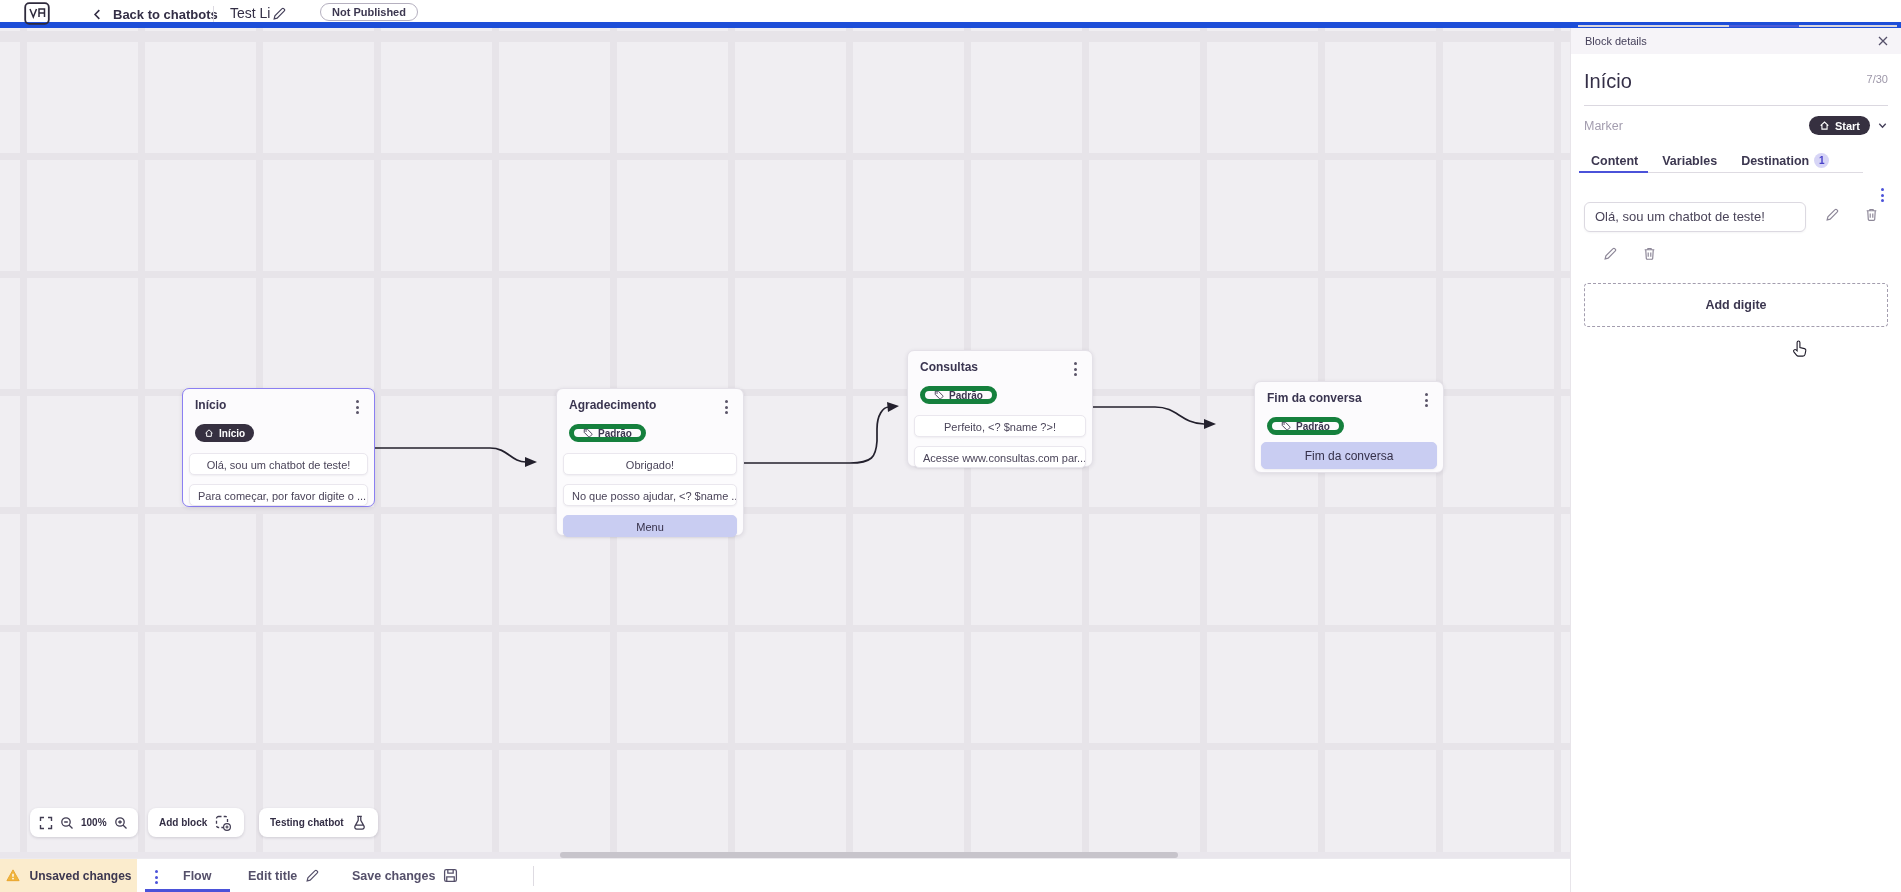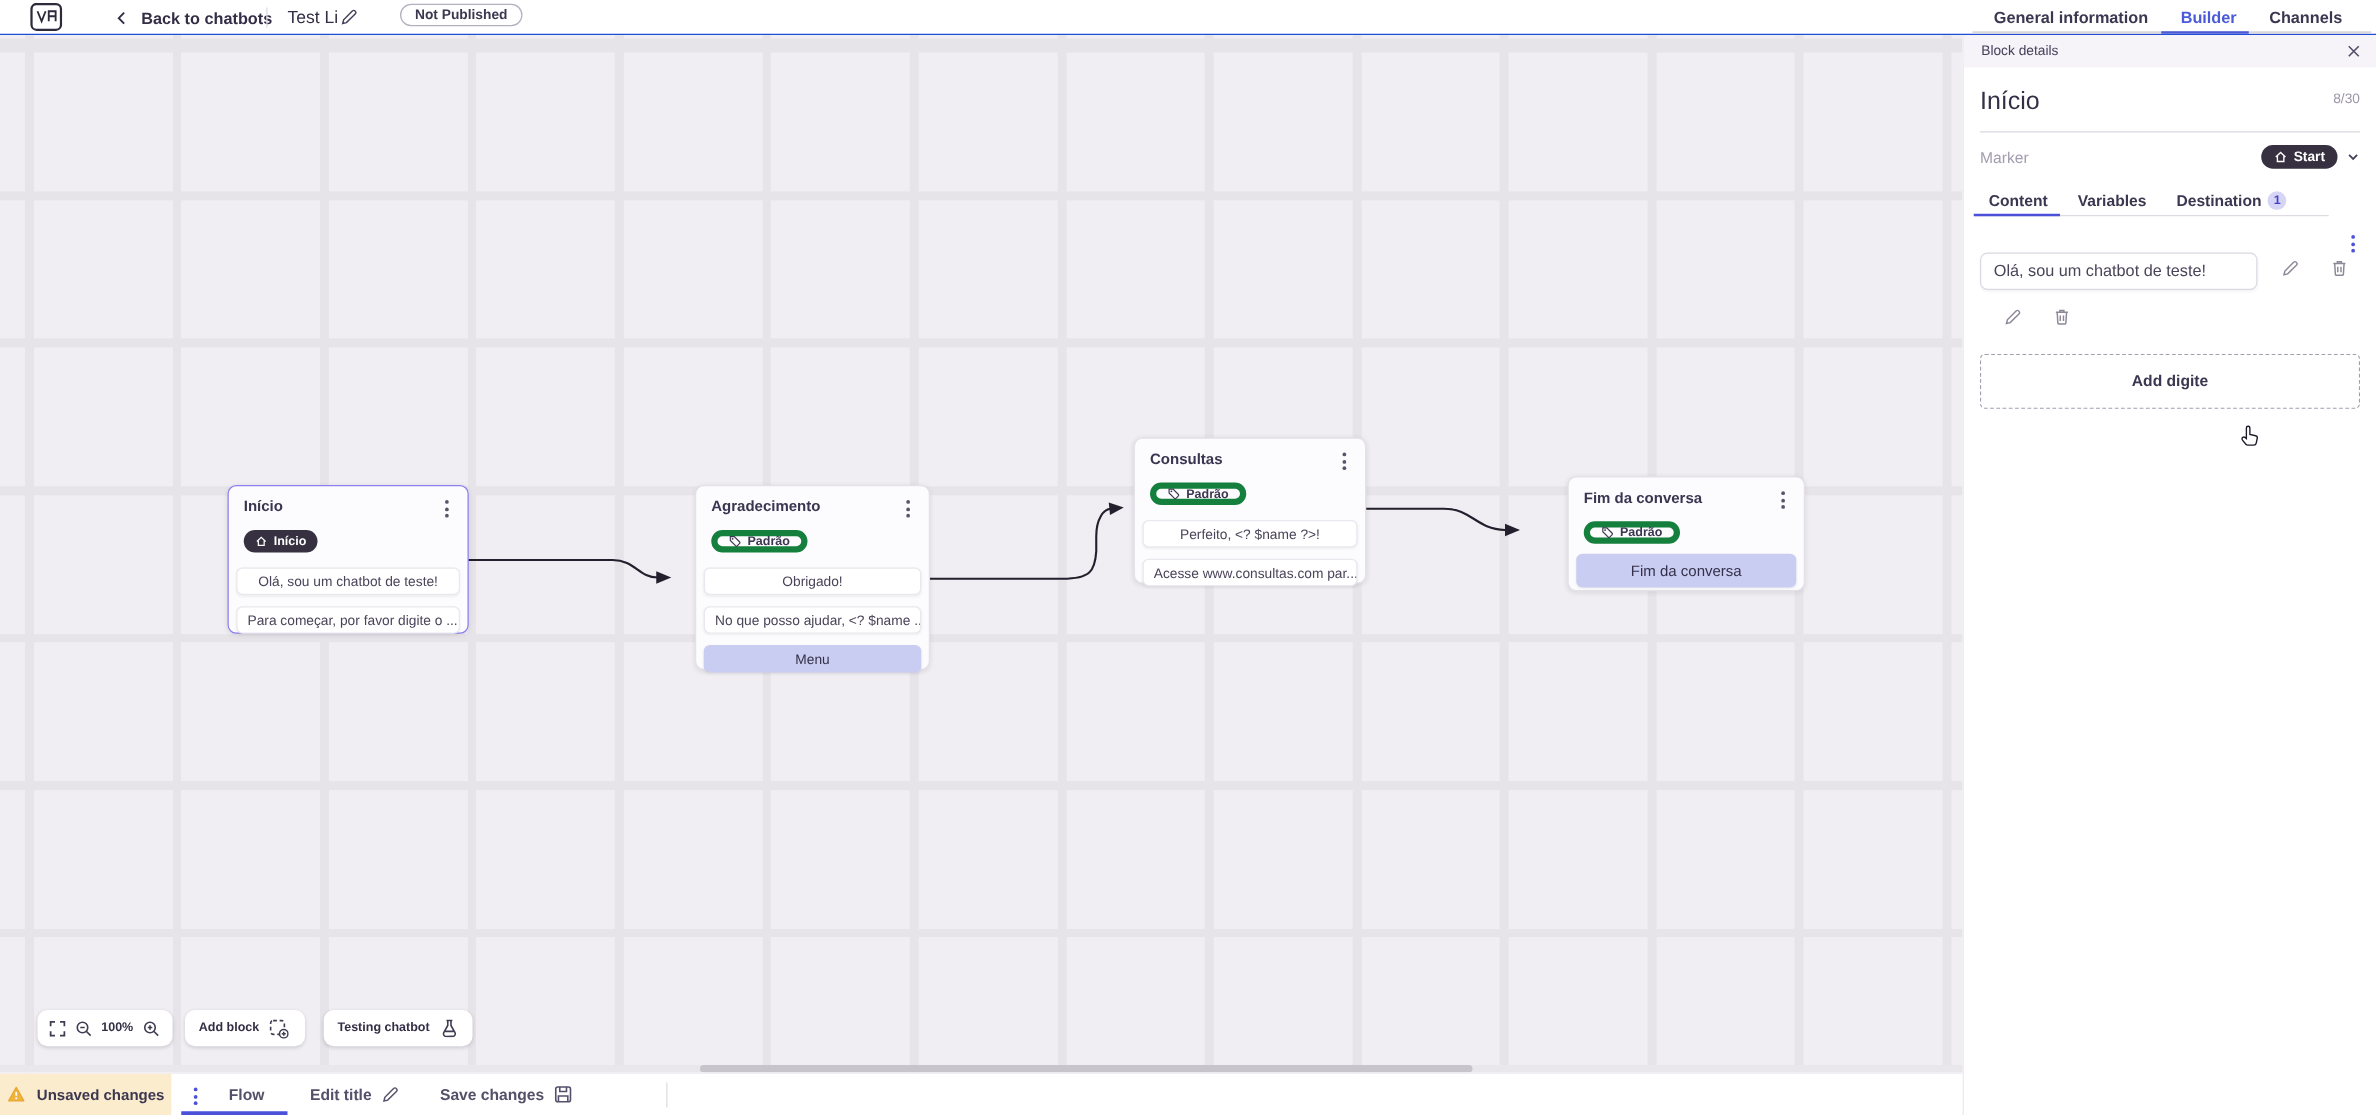--- a/index.html
+++ b/index.html
@@ -1,21 +1,21 @@
 <!DOCTYPE html>
 <html><head>
 <meta charset="utf-8">
 <style>
   * { margin:0; padding:0; box-sizing:border-box; }
   html,body { width:1901px; height:892px; overflow:hidden; }
   body { font-family:"Liberation Sans", sans-serif; background:#fff; position:relative; color:#3c3750; cursor:default; }
   svg { display:block; }
 
   
-  .topbar { position:absolute; left:0; top:0; width:1901px; height:28px; background:#fff; border-bottom:1px solid #1d4ed8; z-index:30; }
+  .topbar { position:absolute; left:0; top:0; width:1901px; height:28px; background:#fff; border-bottom:6px solid #1d4ed8; z-index:30; }
   .logo { position:absolute; left:24px; top:2px; width:26px; height:23px; color:#2e2a3c; }
   .back-btn { position:absolute; left:92px; top:7px; display:flex; align-items:center; gap:10px; color:#332e45; font-size:13px; font-weight:bold; cursor:pointer; }
   .tb-divider { position:absolute; left:213px; top:6px; width:1px; height:16px; background:#dcd9e1; }
   .tb-title { position:absolute; left:230px; top:5px; font-size:14px; color:#332e45; }
   .tb-pencil { position:absolute; left:272px; top:6px; color:#45405a; cursor:pointer; }
   .status-pill { position:absolute; left:320px; top:3px; border:1px solid #b5b0bf; border-radius:11px; padding:2px 11px; font-size:11px; font-weight:bold; color:#3c3750; background:#fff; }
   .tb-tabs { position:absolute; left:1595px; top:0; height:26px; display:flex; gap:26px; align-items:center; }
   .tb-tab { font-size:13px; font-weight:bold; color:#3c3750; cursor:pointer; }
   .tb-tab.active { color:#4b5bd7; }
   .tb-tabline { position:absolute; left:1578px; width:319px; top:25px; height:2px; background:#d9d6dd; }
@@ -114,25 +114,20 @@
     <span>Back to chatbots</span>
   </div>
   <div class="tb-divider"></div>
   <div class="tb-title">Test Li</div>
   <span class="tb-pencil">
     <svg width="15" height="15" viewBox="0 0 14 14">
         <path d="M2 12 l.7-2.8 L9.4 2.5 a1.1 1.1 0 0 1 1.6 0 l.5 .5 a1.1 1.1 0 0 1 0 1.6 L4.8 11.3 Z" fill="none" stroke="currentColor" stroke-width="1.1"></path>
       </svg>
   </span>
   <div class="status-pill">Not Published</div>
-  <div class="tb-tabs">
-    <span class="tb-tab">General information</span>
-    <span class="tb-tab active">Builder</span>
-    <span class="tb-tab">Channels</span>
-  </div>
   <div class="tb-tabline"></div>
   <div class="tb-tabline-active"></div>
 </div>
 
 <div class="canvas">
 
   <svg class="edges" viewBox="0 0 1570 830">
     <g stroke="#23202d" stroke-width="1.7" fill="none" stroke-linecap="round">
       <path d="M375,420 H490 C508,420 511,434 526,434"></path>
       <path d="M744,435 H850 C872,435 876,429 877,413 L877,401 C877,387 883,379 889,379"></path>
@@ -289,21 +284,21 @@
     <span>Block details</span>
     <span class="p-close">
         <svg width="12" height="12" viewBox="0 0 12 12">
           <path d="M2 2 L10 10 M10 2 L2 10" stroke="currentColor" stroke-width="1.3"></path>
         </svg>
       </span>
   </div>
 
   <div class="p-namerow">
     <span class="p-name">Início</span>
-    <span class="p-counter">8/30</span>
+    <span class="p-counter">7/30</span>
   </div>
 
   <div class="p-markerrow">
     <span class="p-marker-label">Marker</span>
     <span class="marker-wrap">
       <span class="start-pill">
         <span>
             <svg width="11" height="11" viewBox="0 0 12 12">
               <path d="M1.8 6.2 L6 2.2 L10.2 6.2 M3.2 5.4 V10 H8.8 V5.4" fill="none" stroke="#fff" stroke-width="1.2"></path>
             </svg>

